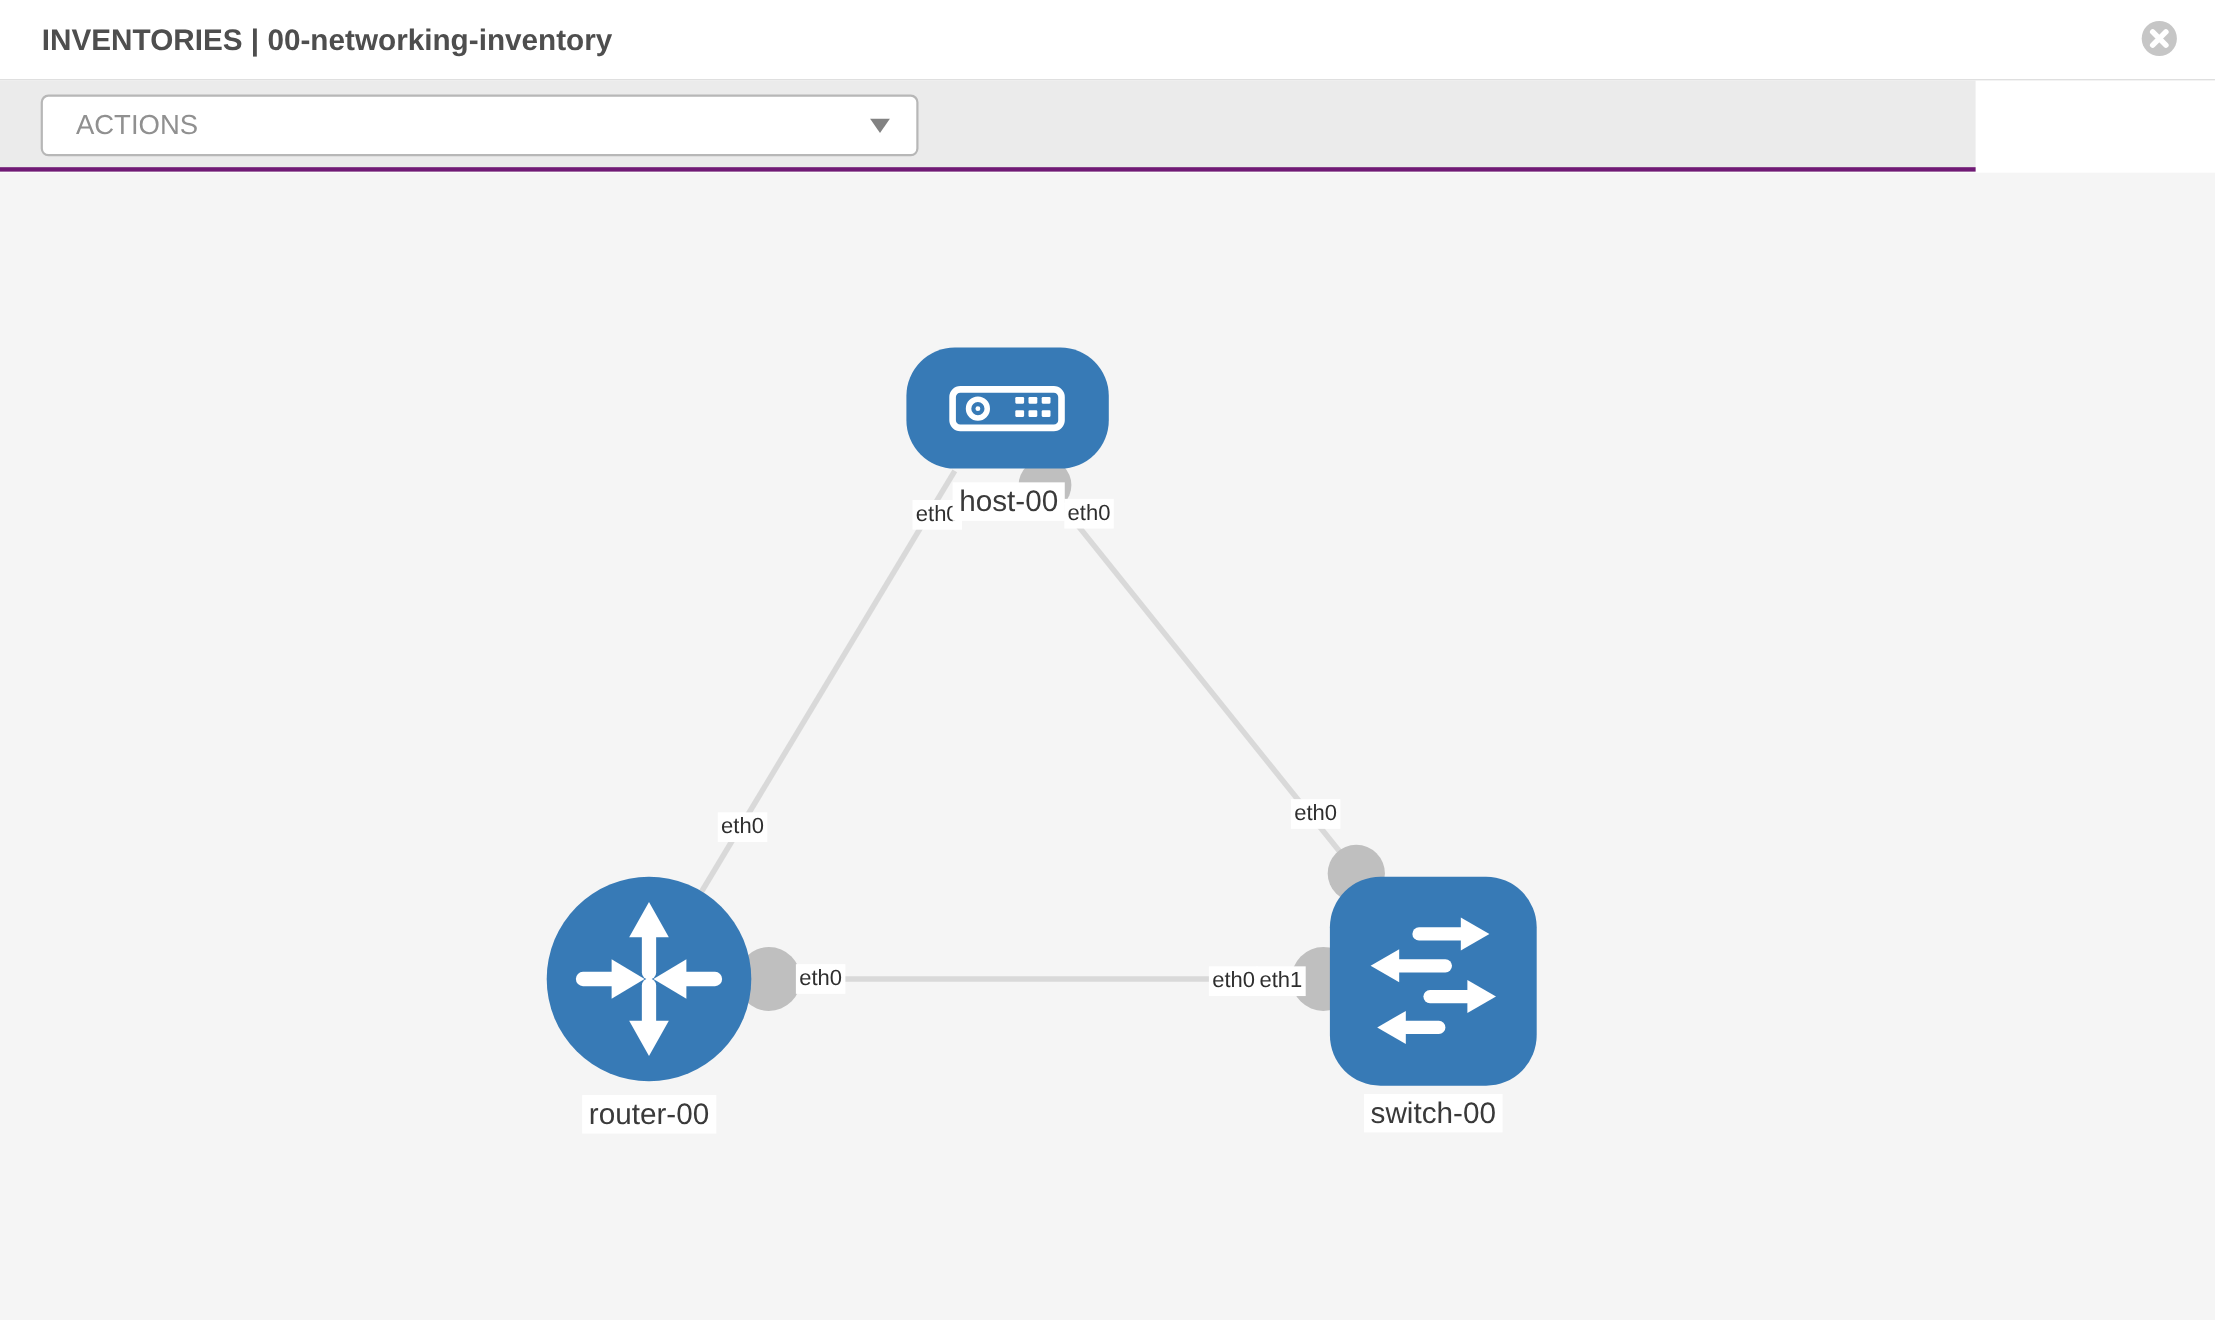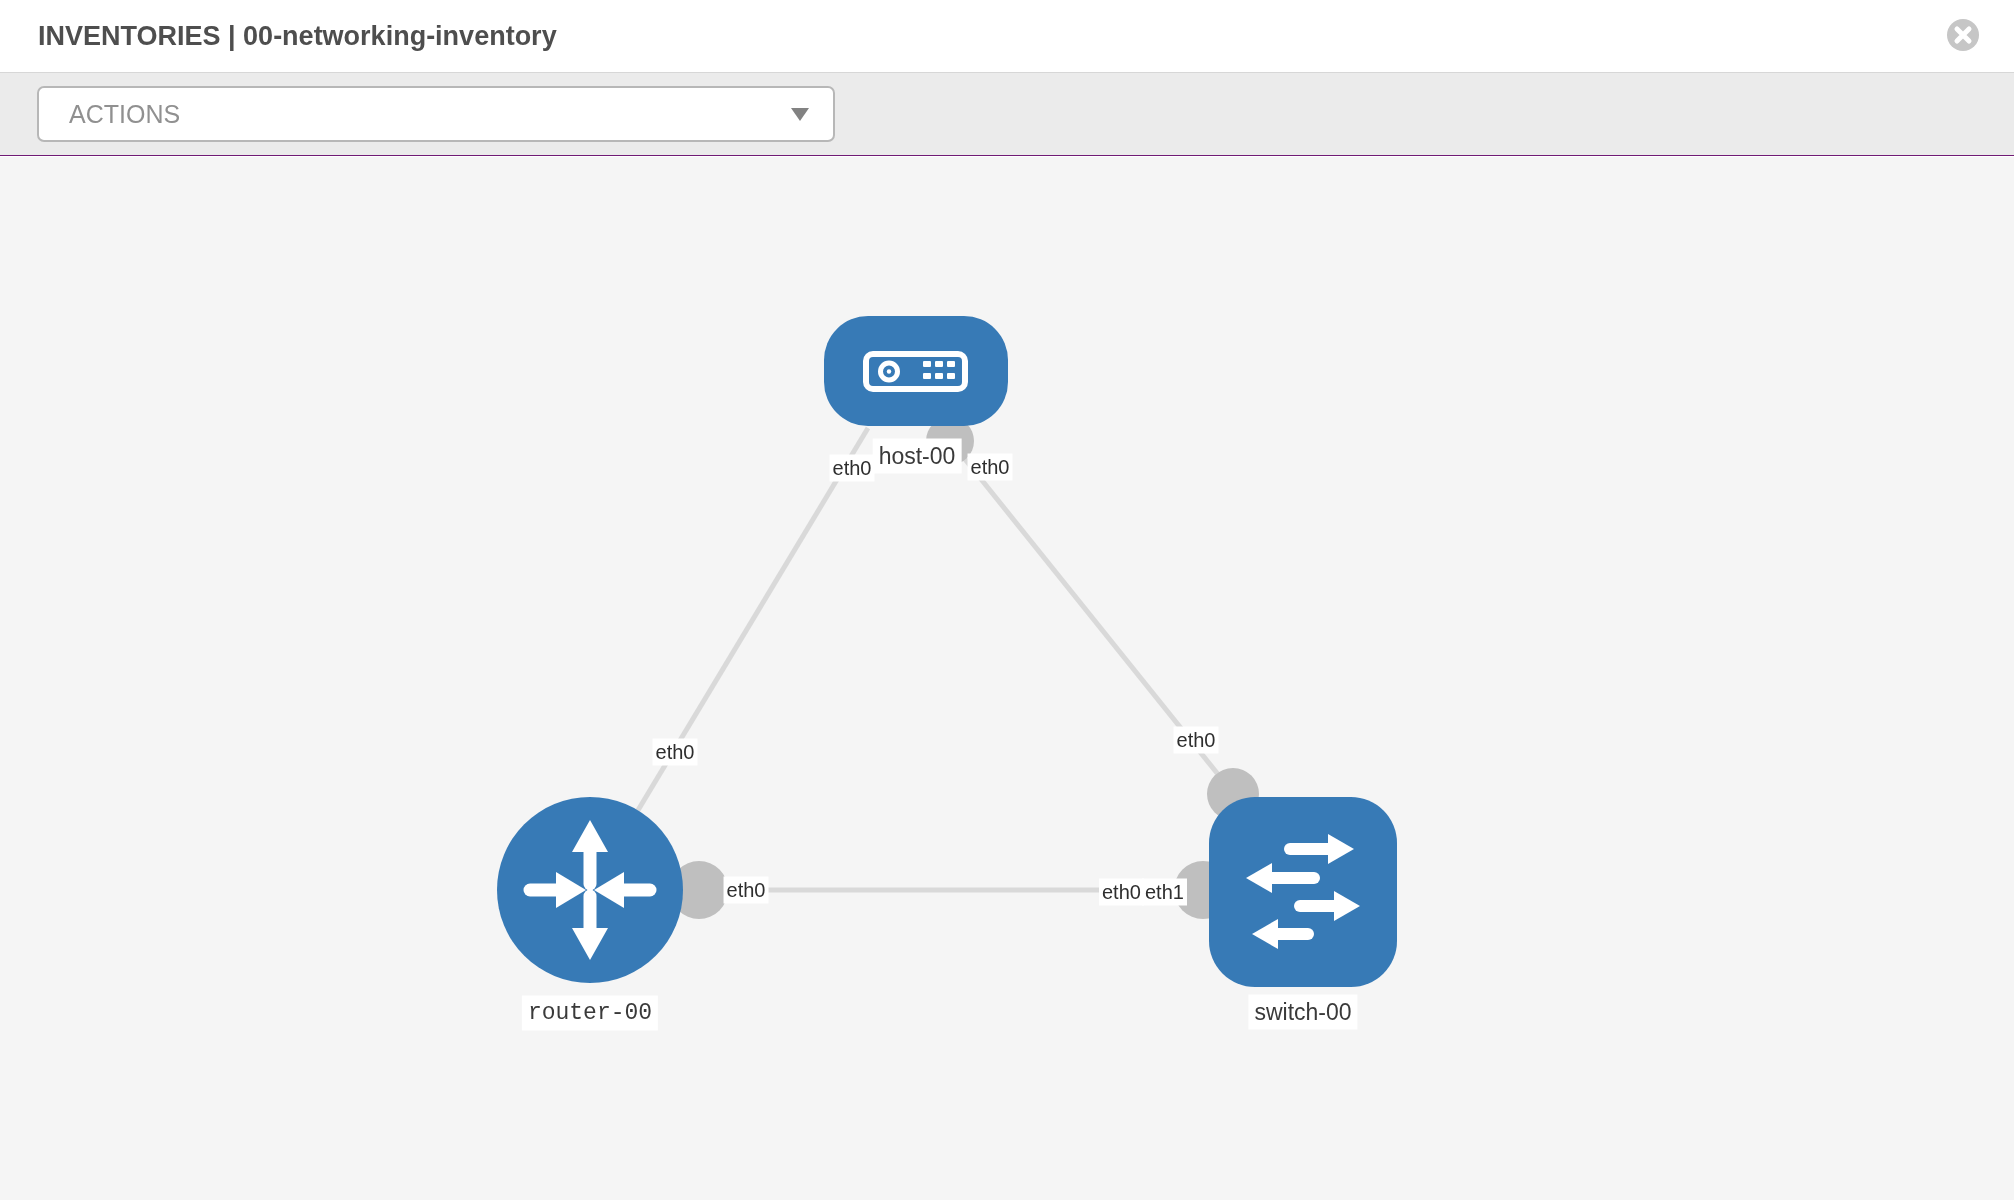--- a/index.html
+++ b/index.html
@@ -15,22 +15,22 @@
   }
   .page-title {
     position:absolute; left:38px; top:0; height:72px; line-height:72px;
     font-size:27px; font-weight:bold; color:#4e4e4e; white-space:nowrap;
   }
   .close-btn {
     position:absolute; left:1946px; top:18px; width:34px; height:34px; cursor:pointer;
   }
   
   .toolbar {
-    position:absolute; top:73px; left:0; width:2014px; height:83px;
-    background:#ebebeb; border-bottom:1px solid #701a75;
+    position:absolute; top:73px; left:0; width:1796px; height:83px;
+    background:#ebebeb; border-bottom:4px solid #701a75;
   }
   .select-box {
     position:absolute; top:13px; height:56px; background:#ffffff;
     border:2px solid #b7b7b7; border-radius:7px; cursor:pointer;
   }
   .select-box .lbl {
     position:absolute; left:30px; top:0; line-height:52px;
     font-size:25px; color:#909090; white-space:nowrap;
   }
   .select-caret {
@@ -47,21 +47,21 @@
   .canvas svg.topo { position:absolute; left:0; top:0; }
   .iface {
     position:absolute; transform:translate(-50%,-50%);
     background:#ffffff; color:#2e2e2e; font-size:20px; line-height:27px;
     padding:0 3px; white-space:nowrap; z-index:3;
   }
   .iface.left-anchor { transform:translate(0,-50%); }
   .iface.under { z-index:2; }
   .nodelabel {
     position:absolute; transform:translate(-50%,-50%);
-    background:#ffffff; color:#3a3a3a; font-size:23px; line-height:35px;
+    background:#ffffff; color:#3a3a3a; font-size:27px; line-height:35px;
     padding:0 6px; white-space:nowrap; z-index:4;
   }
 </style>
 </head>
 <body>
 
 <div id="app">
 
   <div class="header">
     <div class="page-title">INVENTORIES | 00-networking-inventory</div>
@@ -164,18 +164,18 @@
 
     <span class="iface" style="left:852px; top:311px;">eth0</span>
     <span class="iface" style="left:990px; top:310px;">eth0</span>
     <span class="iface" style="left:675px; top:595px;">eth0</span>
     <span class="iface" style="left:1196px; top:583px;">eth0</span>
     <span class="iface" style="left:746px; top:733px;">eth0</span>
     <span class="iface left-anchor under" style="left:1099px; top:735px;">eth0</span>
     <span class="iface left-anchor" style="left:1142px; top:735px;">eth1</span>
 
     <span class="nodelabel" style="left:917px; top:299px;">host-00</span>
-    <span class="nodelabel" style="left:590px; top:856px;font-family:Liberation Mono, monospace;">router-00</span>
+    <span class="nodelabel" style="left:590px; top:856px;">router-00</span>
     <span class="nodelabel" style="left:1303px; top:855px;">switch-00</span>
 
   </div>
 
 </div>
 
 </body></html>

